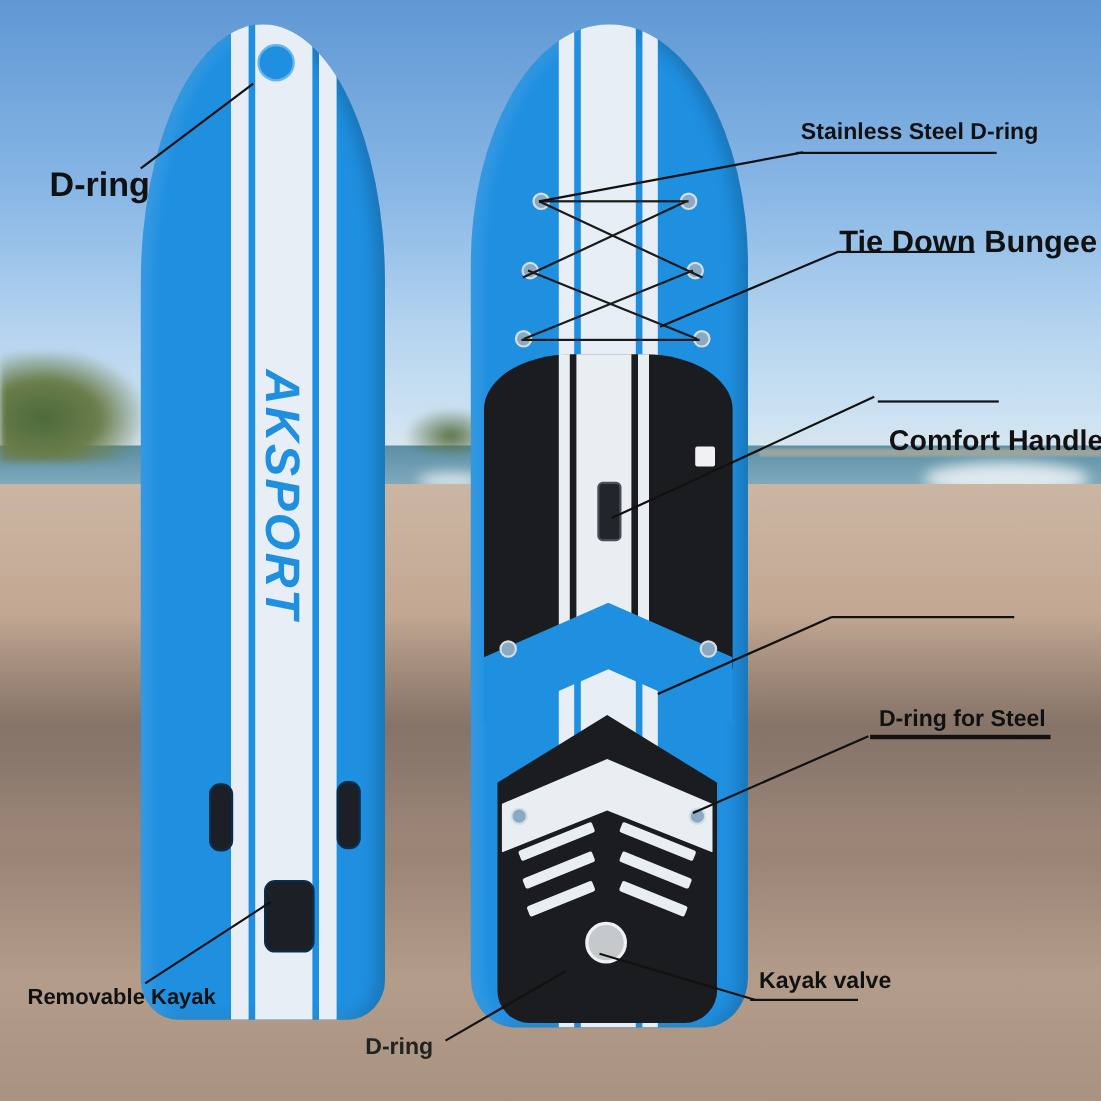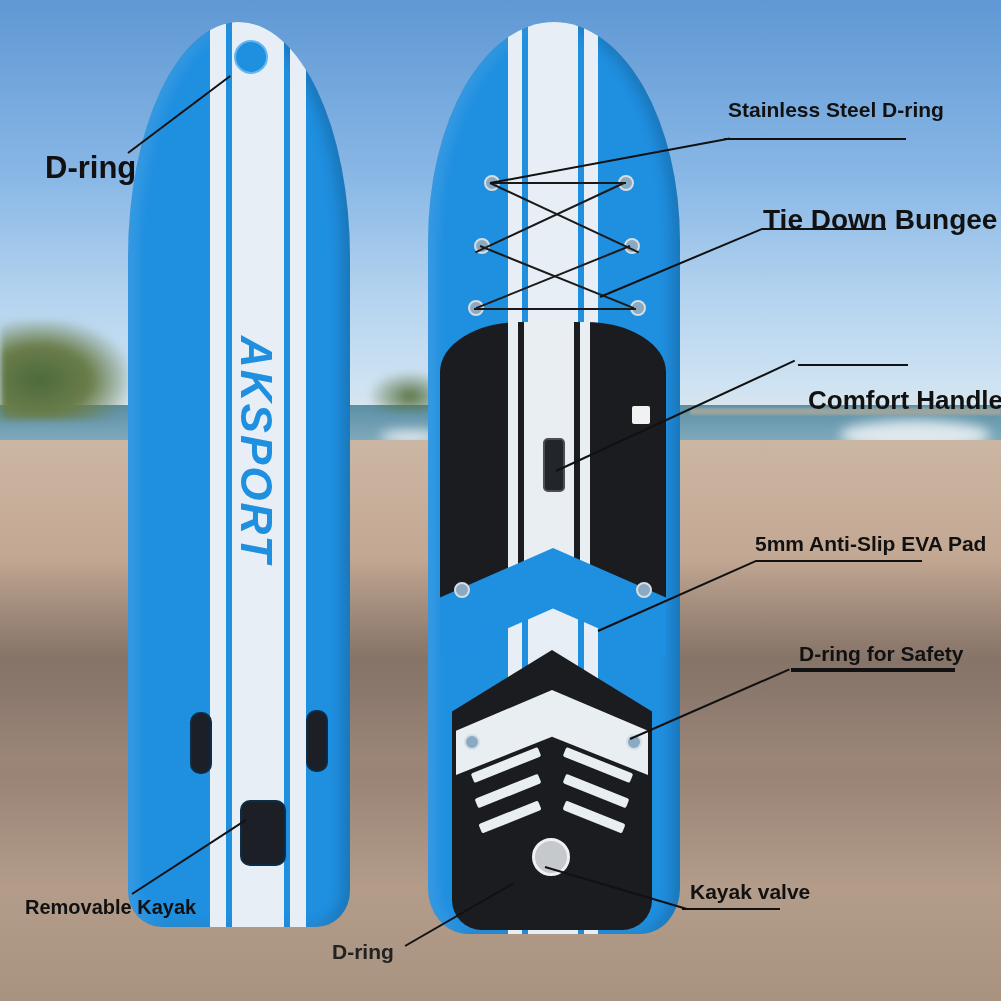--- a/index.html
+++ b/index.html
@@ -118,37 +118,36 @@
   <div class="rib" style="left:562px;top:760px;width:72px;transform:rotate(22deg);"></div>
   <div class="rib" style="left:474px;top:786px;width:68px;transform:rotate(-22deg);"></div>
   <div class="rib" style="left:562px;top:786px;width:68px;transform:rotate(22deg);"></div>
   <div class="rib" style="left:478px;top:812px;width:64px;transform:rotate(-22deg);"></div>
   <div class="rib" style="left:562px;top:812px;width:64px;transform:rotate(22deg);"></div>
   <div class="valve"></div>
 
   <div class="label" style="left:45px;top:150px;font-size:31px;">D-ring</div>
   <div class="leader" style="left:128px;top:152px;width:128px;transform:rotate(-37deg);"></div>
 
-  <div class="label" style="left:728px;top:98px;font-size:21px;">Stainless Steel D-ring</div>
+  <div class="label" style="left:728px;top:108px;font-size:21px;">Stainless Steel D-ring</div>
   <div class="underline" style="left:724px;top:138px;width:182px;"></div>
   <div class="leader" style="left:490px;top:182px;width:244px;transform:rotate(-10.5deg);"></div>
 
   <div class="label" style="left:763px;top:204px;font-size:28px;">Tie Down Bungee</div>
   <div class="underline" style="left:762px;top:228px;width:124px;"></div>
   <div class="leader" style="left:600px;top:296px;width:176px;transform:rotate(-22.8deg);"></div>
 
   <div class="label" style="left:808px;top:342px;font-size:26px;margin-top:43px;">Comfort Handle</div>
   <div class="underline" style="left:798px;top:364px;width:110px;"></div>
   <div class="leader" style="left:556px;top:470px;width:263px;transform:rotate(-24.8deg);"></div>
 
-  <div class="label" style="left:755px;top:532px;font-size:21px;">5mm Anti-Slip EVA Pad</div>
   <div class="underline" style="left:756px;top:560px;width:166px;"></div>
   <div class="leader" style="left:598px;top:630px;width:173px;transform:rotate(-23.9deg);"></div>
 
-  <div class="label" style="left:799px;top:642px;font-size:21px;">D-ring for Safety</div>
+  <div class="label" style="left:799px;top:642px;font-size:21px;">D-ring for Steel</div>
   <div class="underline" style="left:791px;top:668px;width:164px;height:4px;"></div>
   <div class="leader" style="left:630px;top:738px;width:174px;transform:rotate(-23.6deg);"></div>
 
   <div class="label" style="left:690px;top:880px;font-size:21px;">Kayak valve</div>
   <div class="underline" style="left:682px;top:908px;width:98px;"></div>
   <div class="leader" style="left:545px;top:866px;width:148px;transform:rotate(16.5deg);"></div>
 
   <div class="label" style="left:25px;top:896px;font-size:20px;">Removable Kayak</div>
   <div class="leader" style="left:132px;top:893px;width:136px;transform:rotate(-33deg);"></div>
 

